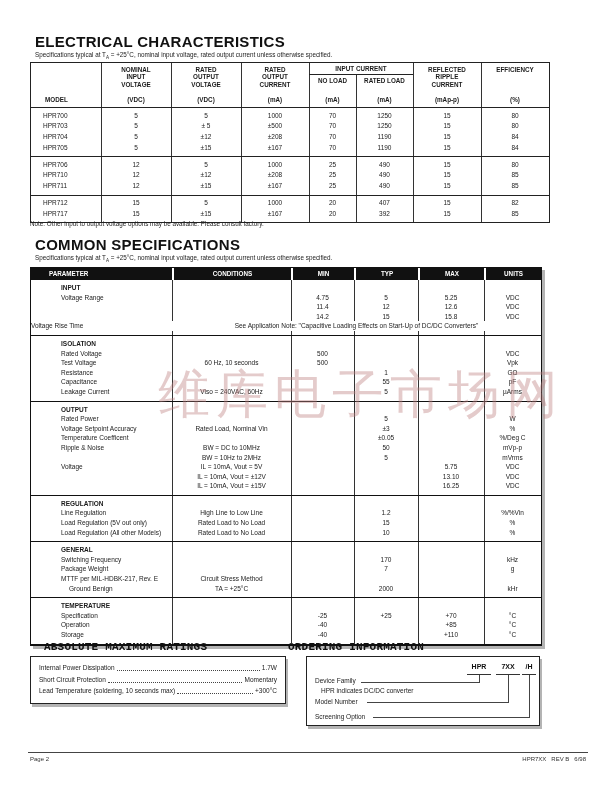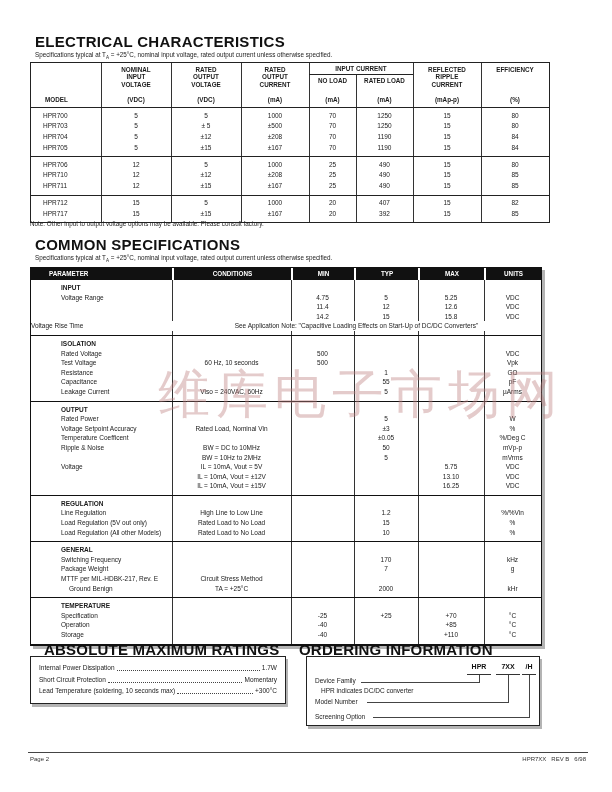--- a/index.html
+++ b/index.html
@@ -5,21 +5,21 @@
   html,body { margin:0; padding:0; background:#e8e8e8; }
   .page {
     position:relative; width:612px; height:792px; margin:0 auto;
     background:#ffffff; overflow:hidden;
     font-family:"Liberation Sans", sans-serif; color:#1a1a1a;
   }
   
   .big-title { position:absolute; margin:0; font-size:15px; font-weight:bold; letter-spacing:0.3px; color:#111; }
   .subtitle  { position:absolute; font-size:6.3px; color:#222; }
   .subtitle sub { font-size:4.5px; }
-  .mid-title { position:absolute; font-size:15px; font-weight:bold; color:#111; letter-spacing:0.2px; }
+  .mid-title { position:absolute; font-size:11px; font-weight:bold; color:#111; letter-spacing:0.2px;font-family:Liberation Mono, monospace; }
 
   
   #elec-table { position:absolute; left:30px; top:62px; width:518px; border:1px solid #222; background:transparent; }
   .vl { position:absolute; top:0; bottom:0; width:1px; background:#333; z-index:1; }
   .e-header { display:grid; grid-template-columns:70px 70px 70px 68px 104px 68px 68px; height:44px; border-bottom:1px solid #222; position:relative; z-index:2; }
   .e-hcell { display:flex; flex-direction:column; justify-content:space-between; align-items:center; font-size:6.3px; font-weight:bold; text-align:center; padding:3px 1px 4px; box-sizing:border-box; }
   .e-hcell .hlines { white-space:pre-line; line-height:7.4px; }
   .e-hcell .hunit  { line-height:7px; }
   .model-cell { justify-content:flex-end; align-items:flex-start; padding-left:14px; }
   .group-cell { padding:0; display:flex; flex-direction:column; justify-content:flex-start; }
@@ -501,21 +501,21 @@
         <span class="leader"></span>
         <span class="rvalue">Momentary</span>
       </div>
       <div class="rating-item">
         <span class="rlabel">Lead Temperature (soldering, 10 seconds max)</span>
         <span class="leader"></span>
         <span class="rvalue">+300°C</span>
       </div>
     </div>
 
-  <div class="mid-title" style="left:299px; top:641px;text-align:right;">ORDERING INFORMATION</div>
+  <div class="mid-title" style="left:288px; top:641px;text-align:right;">ORDERING INFORMATION</div>
   <div id="ordering-box">
     <span class="part-code" style="left:172px;">HPR</span>
     <span class="part-code" style="left:201px;">7XX</span>
     <span class="part-code" style="left:222px;">/H</span>
     <div class="code-underline" style="left:160px; width:24px;"></div>
     <div class="code-underline" style="left:189px; width:24px;"></div>
     <div class="code-underline" style="left:215px; width:14px;"></div>
 
     <div class="connector" style="left:54px; top:18px; width:118px; height:7px;"></div>
     <div class="connector" style="left:60px; top:18px; width:141px; height:27px;"></div>

